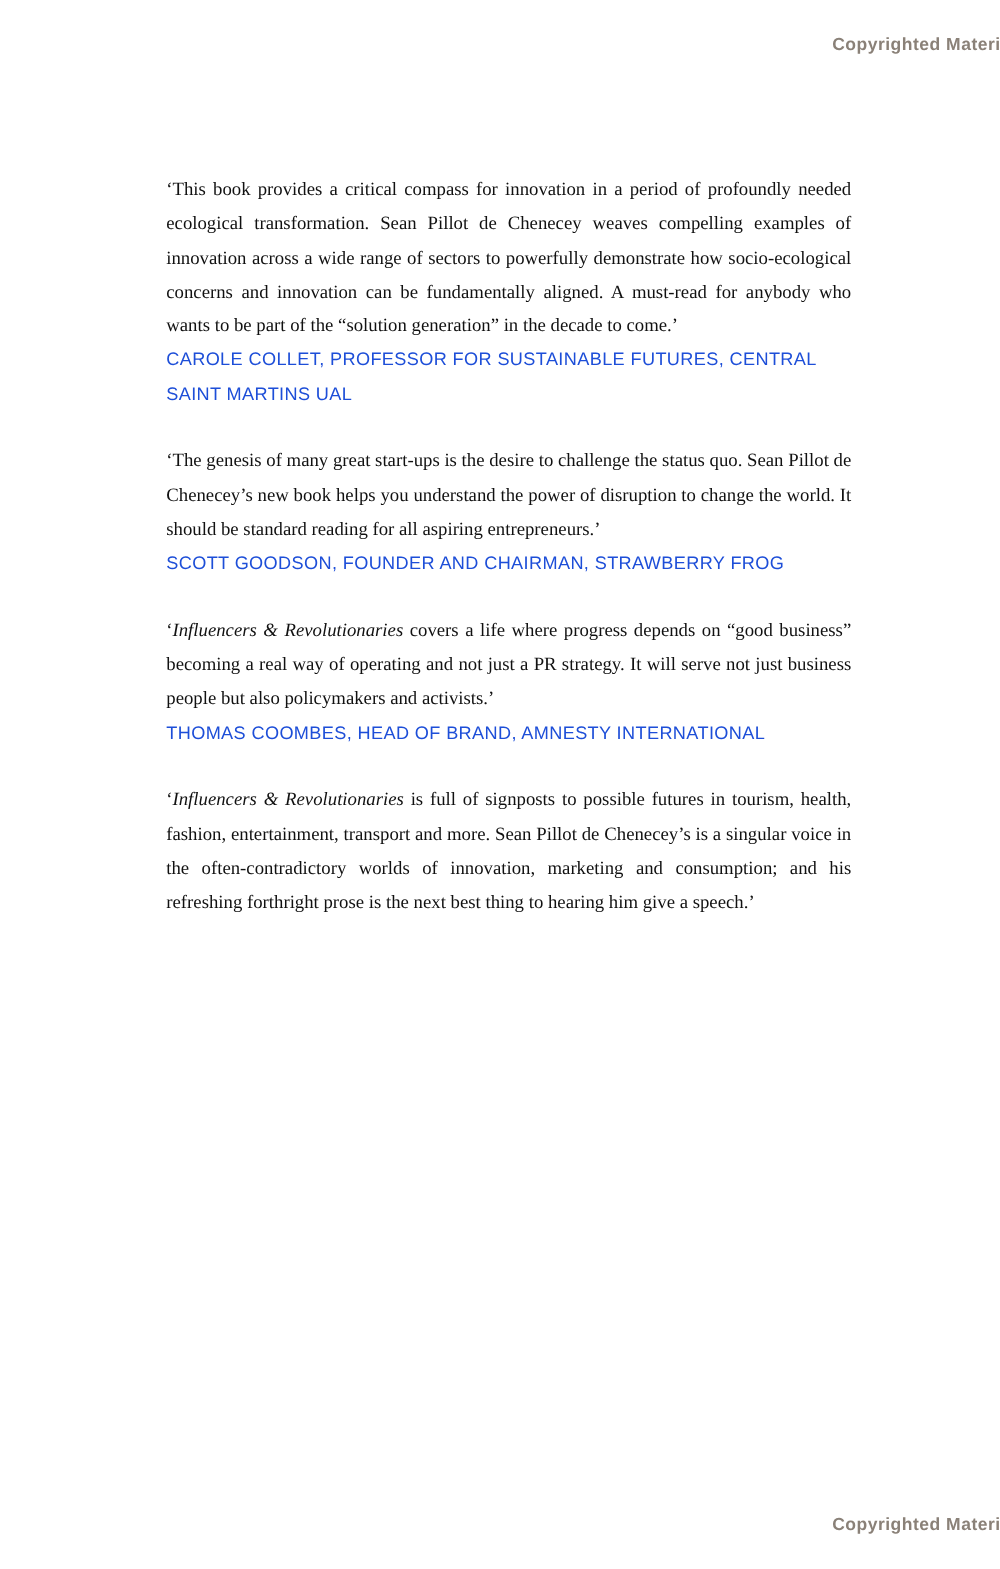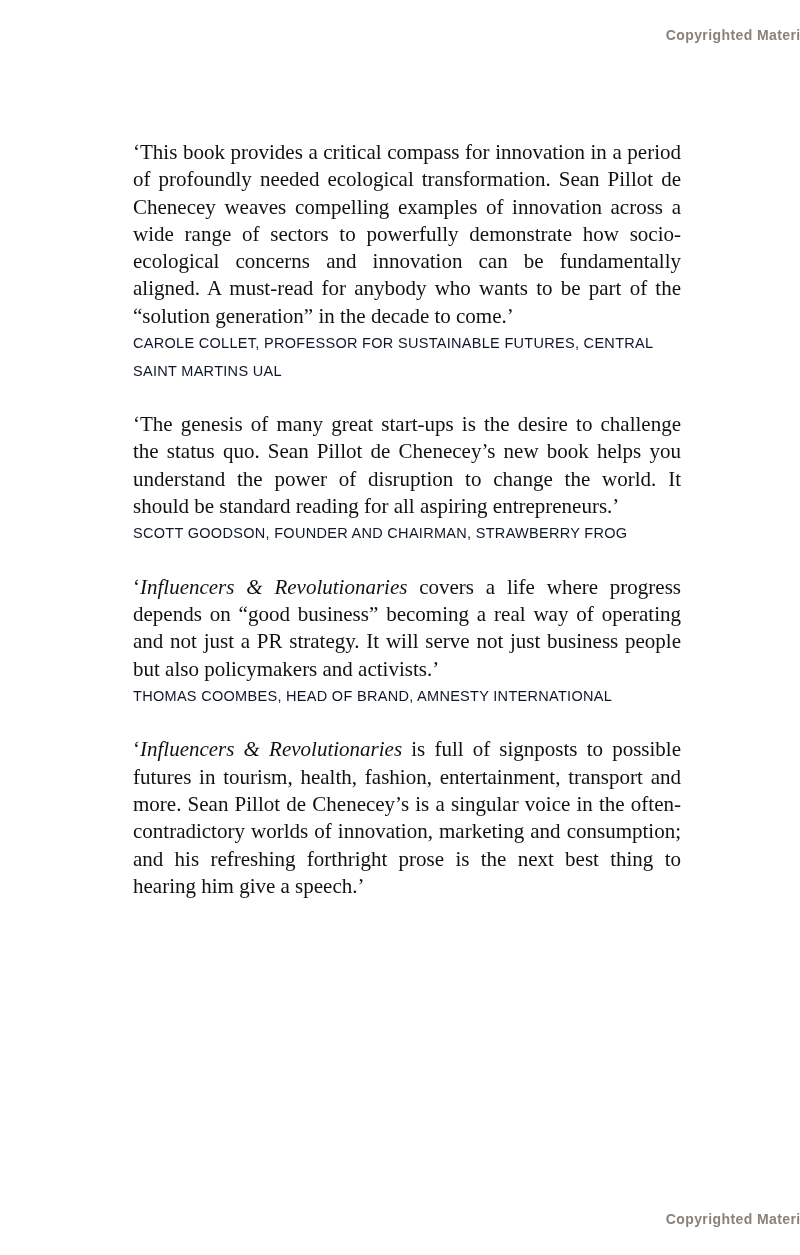--- a/index.html
+++ b/index.html
@@ -33,35 +33,35 @@
     position: absolute;
     top: 139px;
     left: 133px;
     width: 548px;
   }
   .quote-block {
     margin: 0 0 26px 0;
   }
   .quote {
     margin: 0;
-    font-size: 21px;
+    font-size: 15px;
     line-height: 27.3px;
     color: #111111;
     text-align: justify;
   }
   .quote em {
     font-style: italic;
   }
   .attr {
     margin: 0;
     font-family: "Liberation Sans", sans-serif;
     font-size: 14.5px;
     line-height: 27.5px;
     letter-spacing: 0.3px;
-    color: #0f172a;
+    color: #1d4ed8;
     text-align: left;
   }
 </style>
 </head>
 <body>
 
 <div class="page">
 
   <div class="watermark top">Copyrighted Material</div>
 

